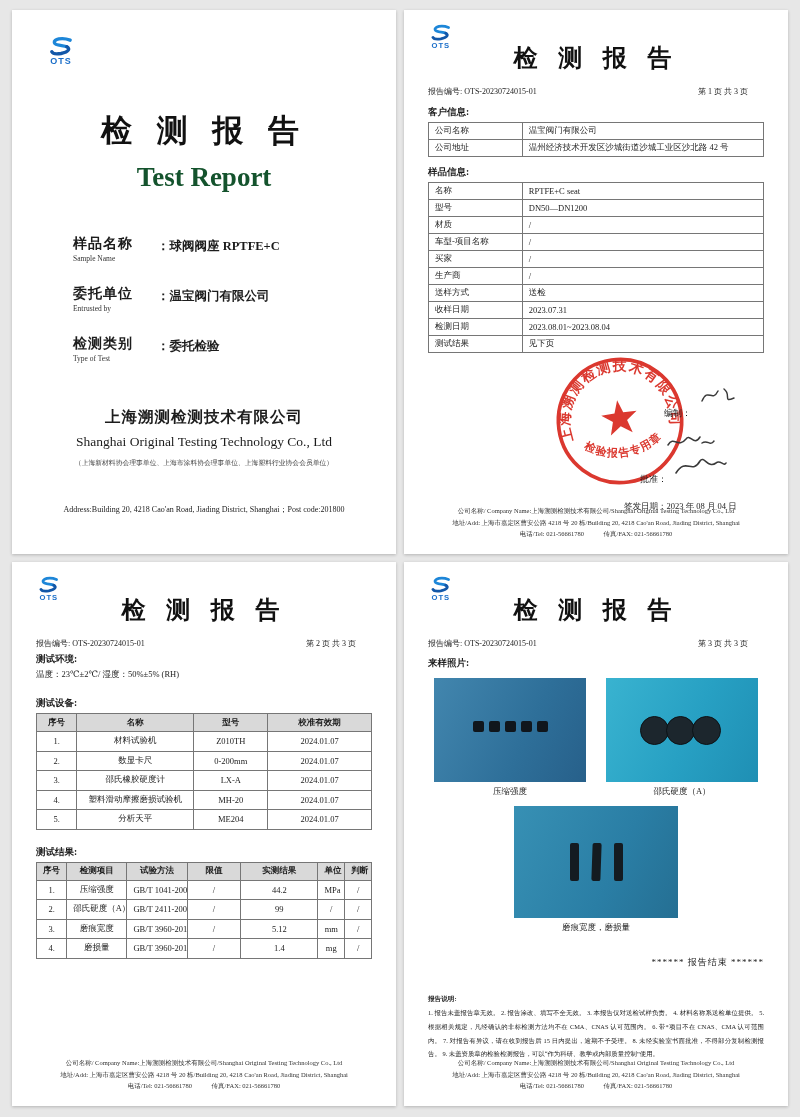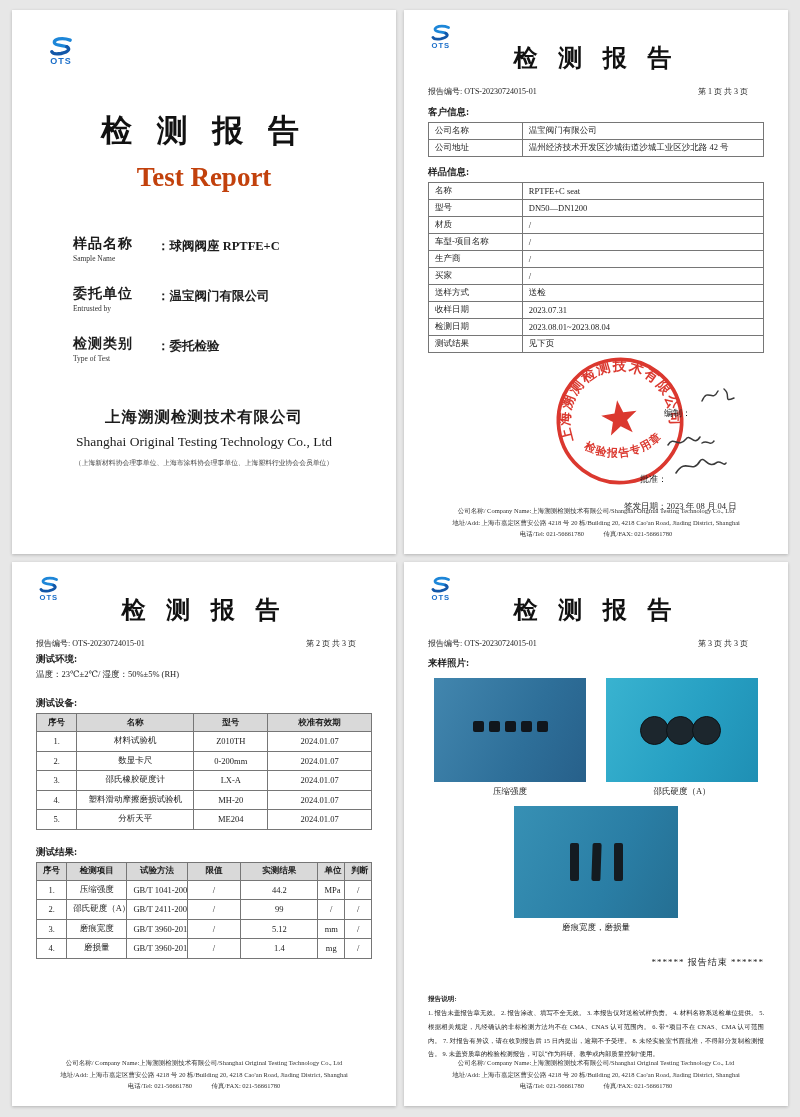--- a/index.html
+++ b/index.html
@@ -22,21 +22,21 @@
     font-size:9px;letter-spacing:1px;color:#1a6ec9;margin-top:1px;
   }
   
   .cover{padding:26px 30px;}
   .cover .logo-wrap{margin-left:4px;}
   .title-cn-lg{
     text-align:center;font-family:"Liberation Sans","DejaVu Sans",sans-serif;
     font-weight:bold;font-size:31px;letter-spacing:8px;margin-top:44px;color:#111;
   }
   .title-en-lg{
-    text-align:center;font-weight:bold;font-size:27px;margin-top:10px;color:#c2410c;
+    text-align:center;font-weight:bold;font-size:27px;margin-top:10px;color:#14532d;
     font-family:"Liberation Serif","DejaVu Serif",serif;
   }
   .cover-fields{width:262px;margin:42px auto 0;}
   .cover-field{display:flex;margin-bottom:22px;}
   .cover-field .lbl{width:84px;flex:none;}
   .cover-field .lbl .cn{font-weight:bold;font-size:14px;letter-spacing:1px;}
   .cover-field .lbl .en{font-size:7.5px;color:#333;margin-top:1px;}
   .cover-field .val{font-weight:bold;font-size:12.5px;padding-top:3px;}
   .cover-company{text-align:center;margin-top:44px;}
   .cover-company .cn{font-weight:bold;font-size:15.5px;letter-spacing:1px;}
@@ -133,20 +133,21 @@
       </div>
     </div>
 
     <div class="cover-company">
       <div class="cn">上海溯测检测技术有限公司</div>
       <div class="en">Shanghai Original Testing Technology Co., Ltd</div>
       <div class="member">（上海新材料协会理事单位、上海市涂料协会理事单位、上海塑料行业协会会员单位）</div>
     </div>
 
     <div class="cover-address">
+      <div>Address:Building 20, 4218 Cao'an Road, Jiading District, Shanghai；Post code:201800</div>
     </div>
   </div>
 
   <div class="sheet pg">
     <div class="page-header">
       <div class="logo-wrap">
         <span class="ots-logo">
           <svg width="30" height="20" viewBox="0 0 36 24">
             <path d="M29 5 C19 1 9 4 10 8 C11 12 21 11 25 13" fill="none" stroke="#1d86d8" stroke-width="4" stroke-linecap="round"></path>
             <path d="M25 13 C29 15 28 19 18 21 C12 22 8 21 7 19" fill="none" stroke="#1257a8" stroke-width="4" stroke-linecap="round"></path>
@@ -196,25 +197,25 @@
           </tr>
       <tr>
             <td>材质</td>
             <td>/</td>
           </tr>
       <tr>
             <td>车型-项目名称</td>
             <td>/</td>
           </tr>
       <tr>
+            <td>买家</td>
+            <td>/</td>
+          </tr>
+      <tr>
             <td>生产商</td>
-            <td>/</td>
-          </tr>
-      <tr>
-            <td>买家</td>
             <td>/</td>
           </tr>
       <tr>
             <td>送样方式</td>
             <td>送检</td>
           </tr>
       <tr>
             <td>收样日期</td>
             <td>2023.07.31</td>
           </tr>

